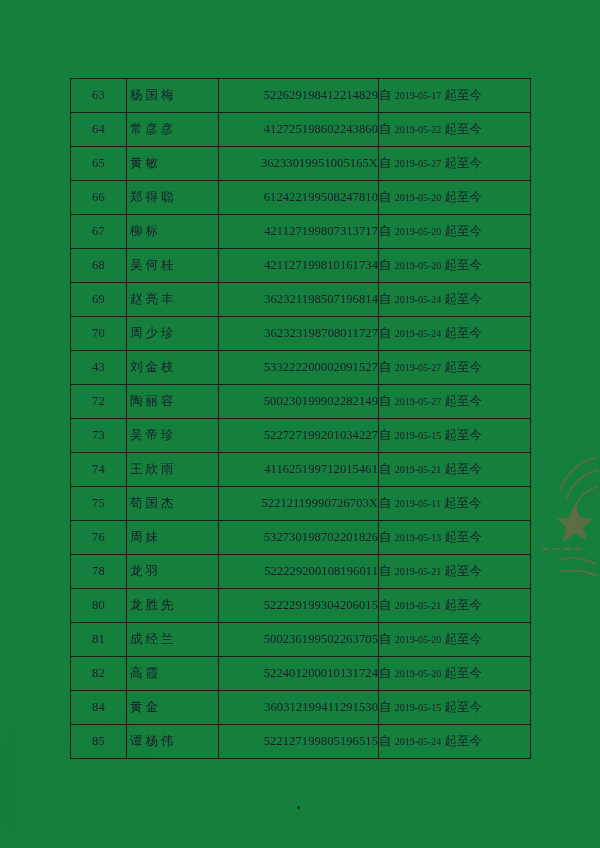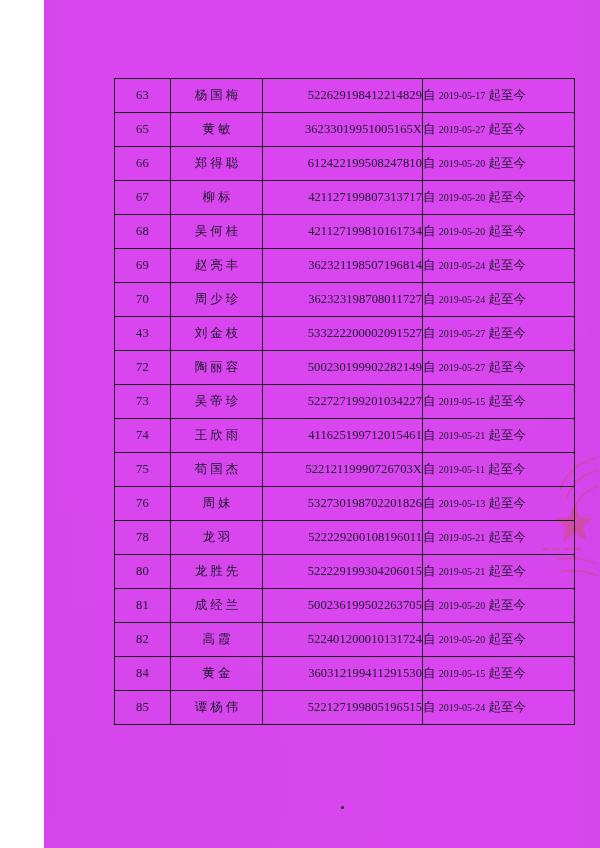--- a/index.html
+++ b/index.html
@@ -11,22 +11,21 @@
     height: 848px;
     background: #ffffff;
     font-family: "DejaVu Sans", sans-serif;
     position: relative;
     overflow: hidden;
   }
   
   .page {
     position: absolute;
     inset: 0;
-    background: #d946ef;
-    margin-left: 44px;
+    background: #15803d;
   }
   .scan-noise {
     position: absolute;
     inset: 0;
     background:
       radial-gradient(circle at 12% 92%, rgba(0,0,0,0.015), rgba(0,0,0,0) 35%),
       radial-gradient(circle at 95% 60%, rgba(0,0,0,0.012), rgba(0,0,0,0) 30%),
       linear-gradient(90deg, rgba(0,0,0,0.012) 0%, rgba(0,0,0,0) 6%, rgba(0,0,0,0) 94%, rgba(0,0,0,0.012) 100%);
     pointer-events: none;
   }
@@ -62,21 +61,20 @@
   col.c-id { width: 160px; }
   col.c-period { width: 152px; }
 
   td.idx {
     text-align: center;
     font-family: "Liberation Serif", serif;
     font-size: 13.5px;
     letter-spacing: 0.2px;
   }
   td.name {
-    text-align: center;
     font-family: Liberation Sans, sans-serif;
     font-size: 13px;
     letter-spacing: 3px;
     text-indent: 3px;
   }
   td.idnum {
     text-align: right;
     font-family: "Liberation Serif", serif;
     font-size: 13px;
     letter-spacing: 0.1px;
@@ -140,20 +138,26 @@
       <col class="c-period">
     </colgroup>
     <tbody>
         <tr>
           <td class="idx">63</td>
           <td class="name">杨国梅</td>
           <td class="idnum">522629198412214829</td>
           <td class="period"><span class="cn">自</span> <span class="date">2019-05-17</span> <span class="cn">起至今</span></td>
         </tr>
         <tr>
+          <td class="idx">64</td>
+          <td class="name">常彦彦</td>
+          <td class="idnum">412725198602243860</td>
+          <td class="period"><span class="cn">自</span> <span class="date">2019-05-22</span> <span class="cn">起至今</span></td>
+        </tr>
+        <tr>
           <td class="idx">65</td>
           <td class="name">黄敏</td>
           <td class="idnum">36233019951005165X</td>
           <td class="period"><span class="cn">自</span> <span class="date">2019-05-27</span> <span class="cn">起至今</span></td>
         </tr>
         <tr>
           <td class="idx">66</td>
           <td class="name">郑得聪</td>
           <td class="idnum">612422199508247810</td>
           <td class="period"><span class="cn">自</span> <span class="date">2019-05-20</span> <span class="cn">起至今</span></td>

